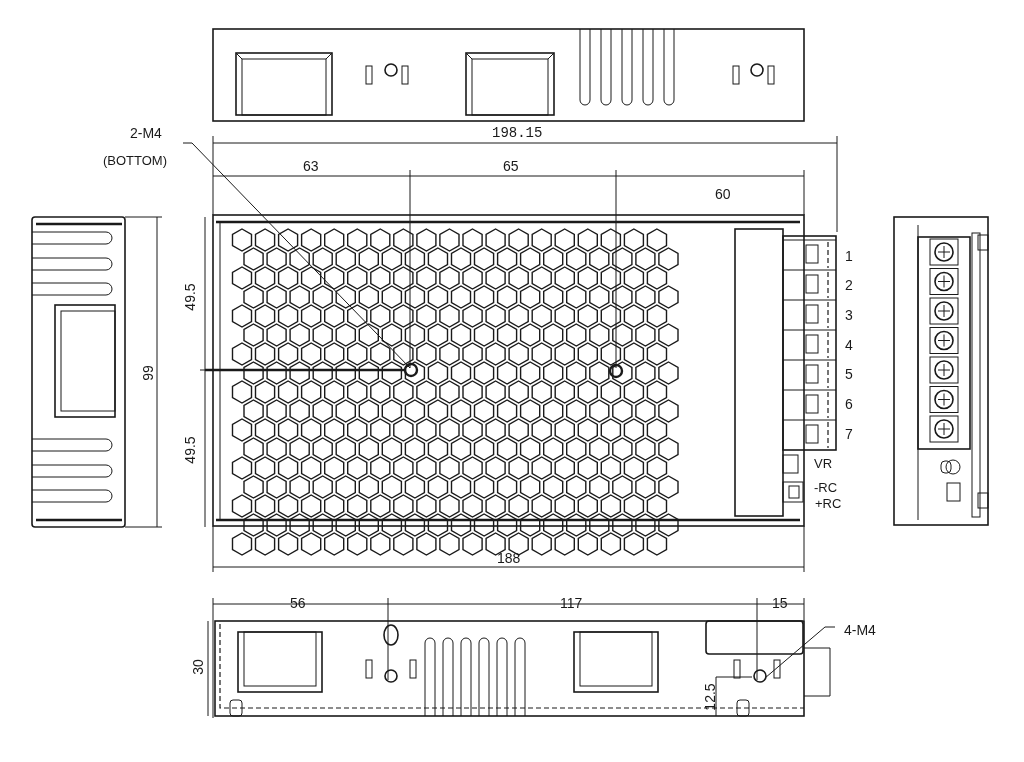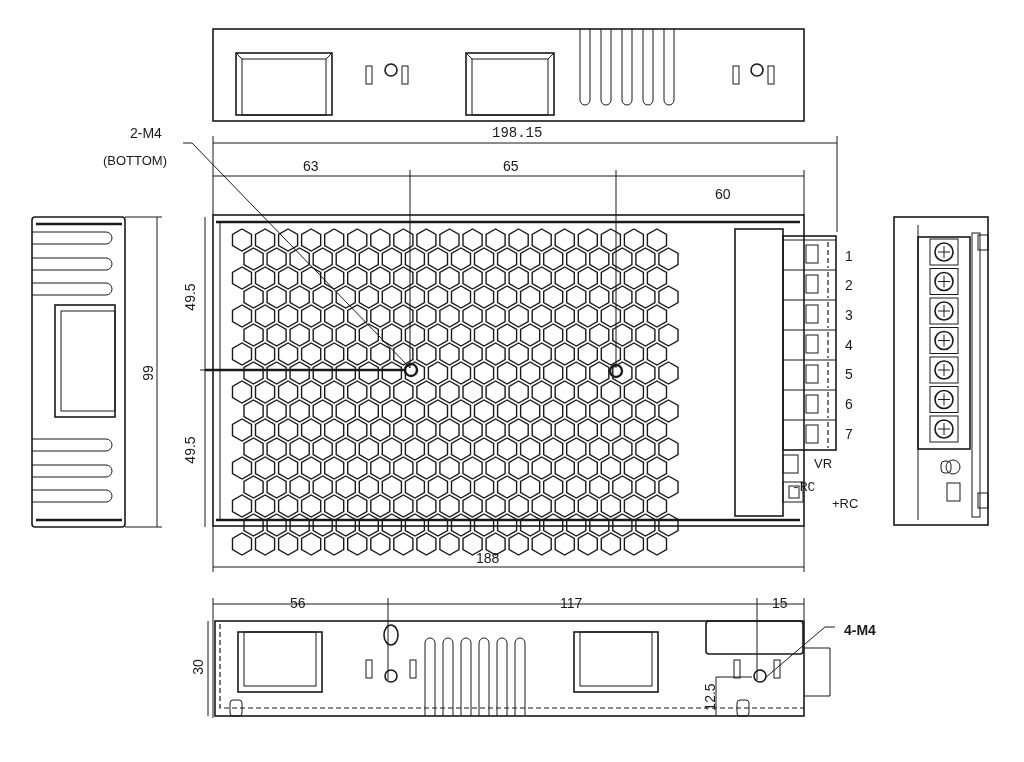--- a/index.html
+++ b/index.html
@@ -550,25 +550,25 @@
 <span class="lbl rot" style="left:140px;top:366px;">99</span>
 
 <span class="lbl" style="left:845px;top:249px;">1</span>
 <span class="lbl" style="left:845px;top:278px;">2</span>
 <span class="lbl" style="left:845px;top:308px;">3</span>
 <span class="lbl" style="left:845px;top:338px;">4</span>
 <span class="lbl" style="left:845px;top:367px;">5</span>
 <span class="lbl" style="left:845px;top:397px;">6</span>
 <span class="lbl" style="left:845px;top:427px;">7</span>
 <span class="lbl" style="left:814px;top:457px;font-size:13px;">VR</span>
-<span class="lbl" style="left:792px;top:481px;font-size:13px;font-family:Liberation Mono, monospace;">-RC</span>
-<span class="lbl" style="left:832px;top:497px;font-size:13px;text-align:right;">+RC</span>
-
-<span class="lbl" style="left:476px;top:551px;">188</span>
+<span class="lbl" style="left:814px;top:481px;font-size:13px;">-RC</span>
+<span class="lbl" style="left:815px;top:497px;font-size:13px;text-align:right;">+RC</span>
+
+<span class="lbl" style="left:497px;top:551px;">188</span>
 
 <span class="lbl" style="left:290px;top:596px;">56</span>
 <span class="lbl" style="left:560px;top:596px;">117</span>
 <span class="lbl" style="left:772px;top:596px;">15</span>
-<span class="lbl" style="left:844px;top:623px;font-weight:bold;">4-M4</span>
+<span class="lbl" style="left:844px;top:623px;">4-M4</span>
 <span class="lbl rot" style="left:190px;top:660px;">30</span>
 <span class="lbl rot" style="left:696px;top:690px;">12.5</span>
 
 </div>
 
 </body></html>

